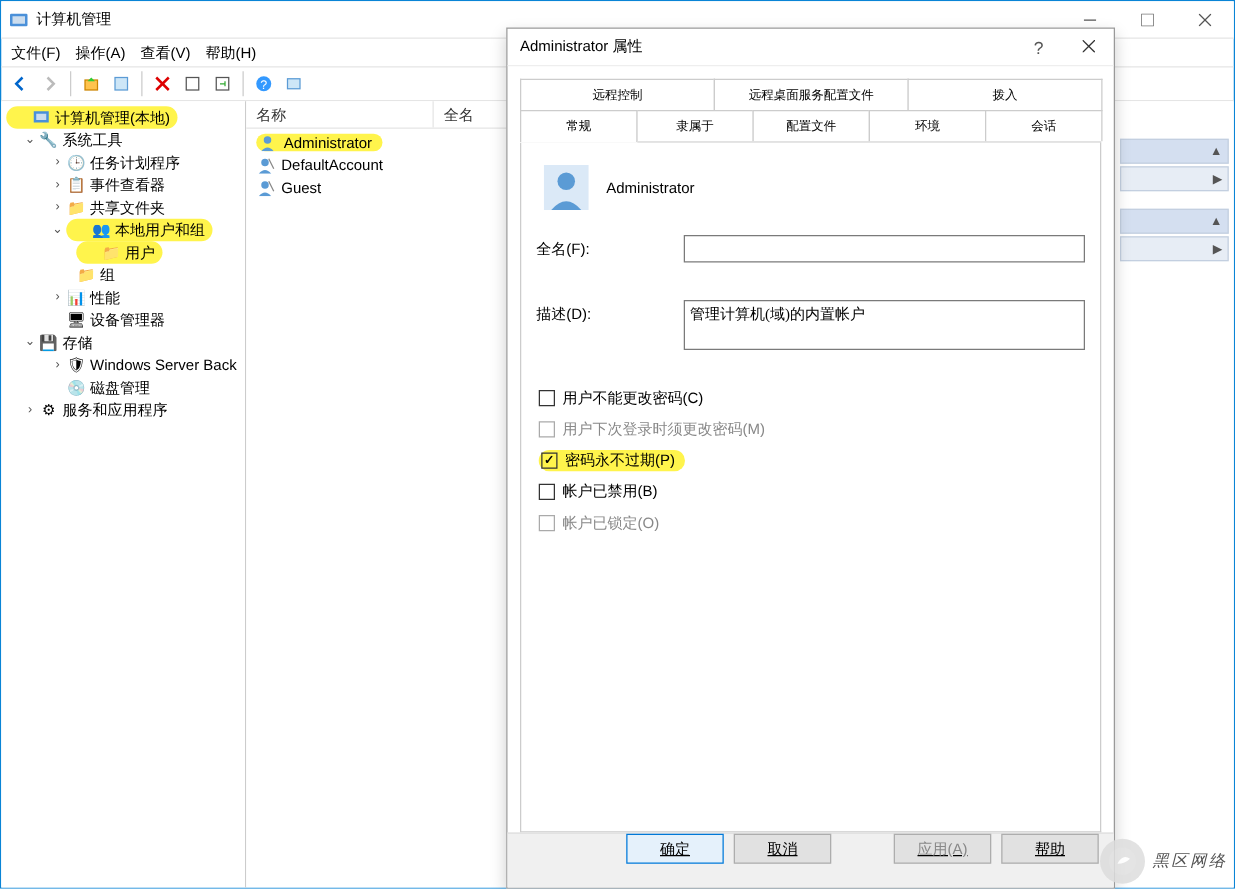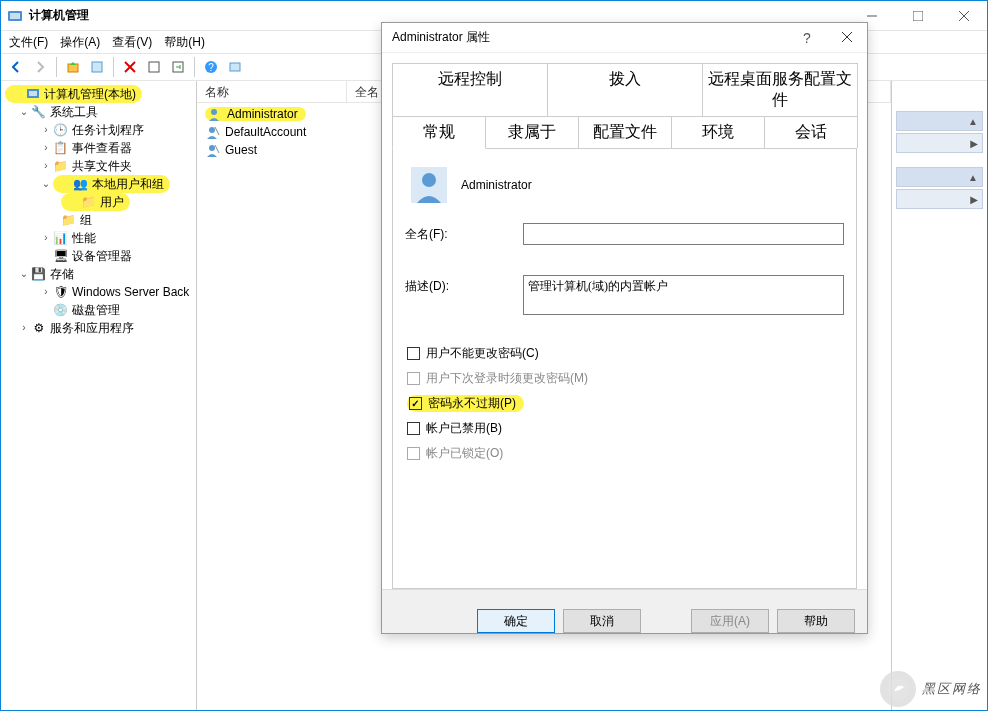--- a/index.html
+++ b/index.html
@@ -2,21 +2,21 @@
 <html><head>
 <meta charset="utf-8">
 <style>
 * { box-sizing: border-box; margin: 0; padding: 0; font-family: "Microsoft YaHei", "Segoe UI", sans-serif; }
 body { width: 988px; height: 711px; background: #fff; position: relative; overflow: hidden; font-size: 12px; color: #000; }
 
 
 .main-window { position: absolute; left: 0; top: 0; width: 988px; height: 711px; border: 1px solid #0a84d6; background: #fff; }
 .titlebar { height: 30px; background: #fff; display: flex; align-items: center; padding-left: 6px; border-bottom: 1px solid #e5e5e5; }
 .titlebar .icon { width: 16px; height: 16px; margin-right: 6px; }
-.titlebar .title { flex: 1; font-size: 12px; font-weight: bold; }
+.titlebar .title { flex: 1; font-size: 12px; }
 .titlebar .win-btns { display: flex; }
 .titlebar .win-btn { width: 46px; height: 28px; display: flex; align-items: center; justify-content: center; color: #888; }
 .titlebar .win-btn svg { width: 10px; height: 10px; }
 
 .menubar { height: 22px; display: flex; align-items: center; padding-left: 8px; gap: 12px; font-size: 12px; }
 .menubar span { cursor: default; }
 
 .toolbar { height: 28px; border-top: 1px solid #e5e5e5; border-bottom: 1px solid #e5e5e5; display: flex; align-items: center; padding-left: 4px; gap: 2px; }
 .toolbar .tb-btn { width: 22px; height: 22px; display: flex; align-items: center; justify-content: center; border: 1px solid transparent; }
 .toolbar .sep { width: 1px; height: 20px; background: #ccc; margin: 0 3px; }
@@ -35,47 +35,47 @@
 .tree { font-size: 12px; line-height: 18px; white-space: nowrap; }
 .tree-item { display: flex; align-items: center; padding-left: 4px; }
 .tree-item.d1 { padding-left: 18px; }
 .tree-item.d2 { padding-left: 40px; }
 .tree-item.d3 { padding-left: 60px; }
 .tree-item .expander { width: 10px; text-align: center; color: #555; font-size: 10px; margin-right: 2px;}
 .tree-item .ticon { width: 16px; height: 16px; display: inline-flex; align-items: center; justify-content: center; margin-right: 3px;}
 .hl-span { background: rgba(255,240,0,0.7); border-radius: 10px; padding: 0 6px 0 20px; display:inline-flex; align-items:center;}
 
 
-.dialog { position: absolute; left: 381px; top: 22px; width: 487px; height: 612px; background: #fff; border: 1px solid #999; box-shadow: 0 4px 12px rgba(0,0,0,.2); display:flex; flex-direction:column;}
+.dialog { position: absolute; left: 405px; top: 22px; width: 487px; height: 689px; background: #fff; border: 1px solid #999; box-shadow: 0 4px 12px rgba(0,0,0,.2); display:flex; flex-direction:column;}
 .dialog .dlg-titlebar { height: 30px; display: flex; align-items: center; padding-left: 10px; border-bottom: 1px solid #eee;}
 .dialog .dlg-title { flex: 1; font-size: 12px; }
 .dialog .dlg-help { width: 40px; text-align: center; color: #555; font-size: 14px;}
 .dialog .dlg-close { width: 40px; text-align: center; color: #555;}
 
 .tab-area { padding: 10px 10px 0 10px; flex:1; display:flex; flex-direction:column;}
 .tab-rows { border-bottom:1px solid #ccc;}
 .tab-row { display: flex; }
-.tab { flex: 1; text-align: center; padding: 5px 0; border: 1px solid #ccc; border-bottom:none; background: #fff; font-size: 16px; margin-right:-1px; cursor:default; position:relative;}
+.tab { flex: 1; text-align: center; padding: 5px 0; border: 1px solid #ccc; border-bottom:none; background: #fff; font-size: 10px; margin-right:-1px; cursor:default; position:relative;}
 .tab-row.row1 .tab { border-top: 1px solid #ccc; }
 .tab.active { background: #fff; border-bottom: 1px solid #fff; margin-bottom:-1px; z-index:2;}
 .tab-body { border: 1px solid #ccc; border-top:none; flex:1; padding: 12px 12px; }
 
 .prop-head { display:flex; align-items:center; gap:14px; padding: 6px 0 20px 6px;}
 .prop-head .avatar { width:36px; height:36px;}
 .form-row { display:flex; align-items:flex-start; margin-bottom: 30px; }
 .form-row label { width: 118px; padding-top:3px;}
 .form-row input[type=text] { flex:1; border:1px solid #7a7a7a; height:22px; padding:0 4px; font-size:12px;}
 .form-row textarea { flex:1; border:1px solid #7a7a7a; height:40px; padding:2px 4px; font-size:12px; resize:none; font-family:Liberation Serif, serif;}
 .chk-row { display:flex; align-items:center; gap:6px; margin:8px 0 8px 2px; font-size:12px;}
 .chk-row.disabled { color:#888;}
 .chk { width:13px; height:13px; border:1px solid #333; display:inline-flex; align-items:center; justify-content:center; font-size:10px; line-height:1;}
 .chk.disabled{ border-color:#aaa;}
 .chk.checked::after{content:"✓"; color:#000; font-weight:bold;}
 
-.dlg-buttons { height:44px; display:flex; align-items:flex-end; justify-content:flex-end; padding:0 12px; gap:8px; border-top:1px solid #ddd; background:#f0f0f0;}
+.dlg-buttons { height:44px; display:flex; align-items:flex-start; justify-content:flex-end; padding:0 12px; gap:8px; border-top:1px solid #ddd; background:#f0f0f0;text-decoration:underline;}
 .btn { min-width:78px; height:24px; border:1px solid #adadad; background:#e1e1e1; font-size:12px; cursor:default;}
 .btn.primary { border:1px solid #0078d7; background:#e5f1fb;}
 .btn:disabled { color:#888;margin-left:42px;}
 
 .hl-wrap { background: rgba(255,240,0,0.7); border-radius: 11px; padding: 0 8px 0 2px; display:inline-flex; align-items:center;}
 
 
 .right-pane .acc{position:absolute;left:4px;right:4px;}
 .right-pane .acc-row{height:20px;background:#e7edf5;border:1px solid #c3cfe0;display:flex;align-items:center;justify-content:flex-end;padding:0 4px;font-size:10px;color:#555;margin-bottom:2px;}
 .right-pane .acc-row.dark{background:#d4dff0;}
@@ -326,22 +326,22 @@
           <line x1="0" y1="0" x2="10" y2="10" stroke="#333"></line>
           <line x1="10" y1="0" x2="0" y2="10" stroke="#333"></line>
         </svg>
     </span>
   </div>
 
   <div class="tab-area">
     <div class="tab-rows">
       <div class="tab-row row1">
         <div class="tab">远程控制</div>
+        <div class="tab">远程桌面服务配置文件</div>
         <div class="tab">拨入</div>
-        <div class="tab">远程桌面服务配置文件</div>
       </div>
       <div class="tab-row row2">
         <div class="tab active">常规</div>
         <div class="tab">隶属于</div>
         <div class="tab">配置文件</div>
         <div class="tab">环境</div>
         <div class="tab">会话</div>
       </div>
     </div>
 

